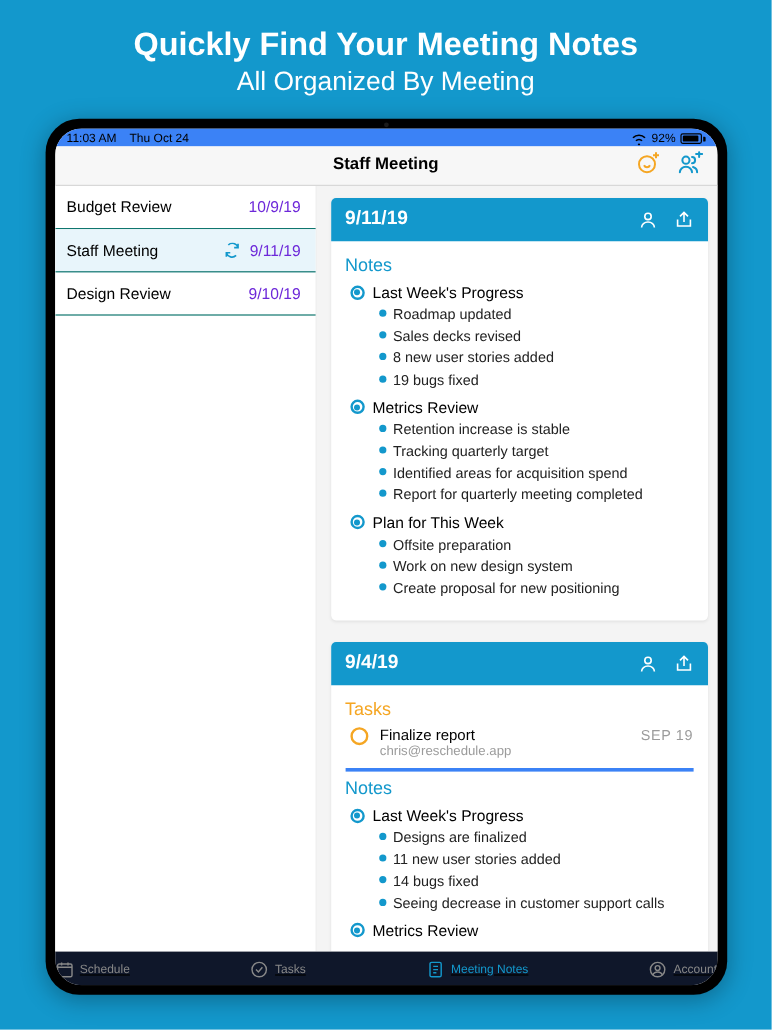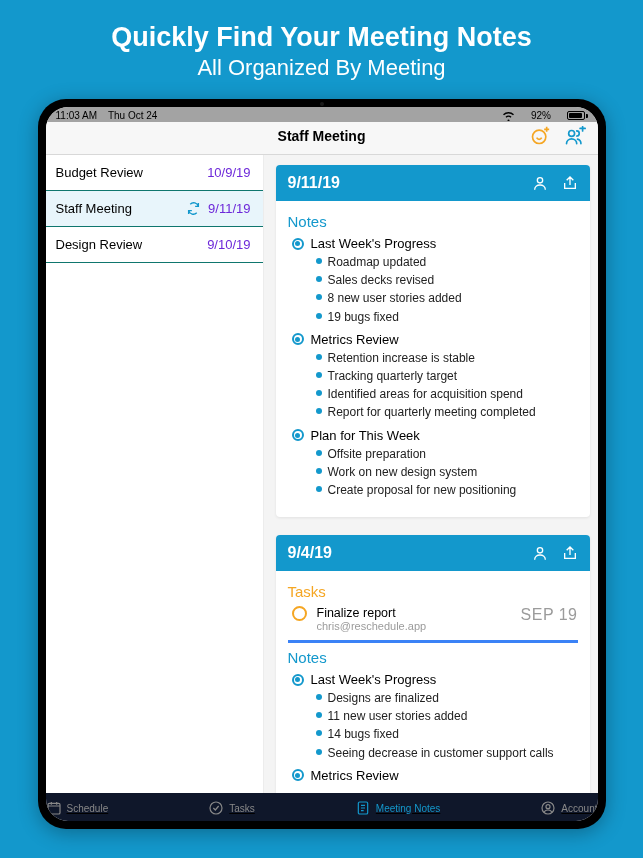--- a/index.html
+++ b/index.html
@@ -8,22 +8,22 @@
 .promo-hd h1 { font-size: 27px; font-weight: 600; margin-bottom: 2px; }
 .promo-hd h2 { font-size: 22px; font-weight: 400; }
 
 .tablet { margin: 0 auto; width: 568px; height: 730px; background: #000; border-radius: 28px; padding: 8px; position: relative; box-shadow: 0 4px 20px rgba(0,0,0,0.3); }
 .tablet-inner { width: 100%; height: 100%; background: #000; border-radius: 22px; overflow: hidden; position: relative; }
 .camera { position: absolute; top: 3px; left: 50%; transform: translateX(-50%); width: 50px; height: 3px; display: flex; justify-content: center; align-items: center; gap: 3px; }
 .camera span { width: 4px; height: 4px; background: #1a1a1a; border-radius: 50%; }
 
 .screen { position: absolute; top: 0; left: 0; right: 0; bottom: 0; background: #f7f7f7; display: flex; flex-direction: column; }
 
-.status { background: #a3a3a3; display: flex; justify-content: space-between; align-items: center; padding: 3px 10px 1px; font-size: 10px; color: #000; }
-.status-right { display: flex; align-items: center; gap: 16px; }
+.status { background: #3b82f6; display: flex; justify-content: space-between; align-items: center; padding: 3px 10px 1px; font-size: 10px; color: #000; }
+.status-right { display: flex; align-items: center; gap: 4px; }
 .wifi-icon { font-size: 11px; }
 .battery { display: inline-flex; align-items: center; gap: 1px; }
 .battery-body { width: 18px; height: 9px; border: 1px solid #000; border-radius: 2px; padding: 1px; }
 .battery-fill { height: 100%; width: 92%; background: #000; border-radius: 1px; }
 .battery-tip { width: 1.5px; height: 4px; background: #000; border-radius: 0 1px 1px 0; }
 
 .header { background: #f7f7f7; display: flex; justify-content: center; align-items: center; padding: 6px 12px 10px; border-bottom: 1px solid #d8d8d8; position: relative; }
 .header-title { font-size: 14px; font-weight: 600; color: #000; }
 .header-actions { position: absolute; right: 12px; display: flex; gap: 14px; align-items: center; }
 .smile-add { color: #f5a623; }
@@ -55,21 +55,21 @@
 
 .bullets { list-style: none; margin: 2px 0 6px 28px; }
 .bullets li { font-size: 12px; color: #222; padding: 1px 0 1px 12px; position: relative; line-height: 1.35; }
 .bullets li::before { content: ""; position: absolute; left: 0; top: 5px; width: 6px; height: 6px; background: #1398cc; border-radius: 50%; }
 
 .task-row { display: flex; gap: 10px; padding: 2px 0 8px 4px; border-bottom: 3px solid #3b82f6; margin-bottom: 6px; }
 .task-ring { width: 15px; height: 15px; border: 2px solid #f5a623; border-radius: 50%; flex-shrink: 0; }
 .task-txt { flex: 1; }
 .task-name { font-size: 12.5px; color: #000; }
 .task-sub { font-size: 11px; color: #9b9b9b; }
-.task-date { font-size: 16px; color: #9b9b9b; letter-spacing: 0.5px; }
+.task-date { font-size: 12px; color: #9b9b9b; letter-spacing: 0.5px; }
 
 .tabbar { background: #0f172a; display: flex; justify-content: space-between; padding: 7px 0 5px; text-decoration: underline; }
 .tab { display: flex; align-items: center; gap: 5px; color: #888; font-size: 10px; }
 .tab.active { color: #1398cc; }
 .tab svg { width: 16px; height: 16px; }
 
 svg { display: block; }
 </style>
 </head>
 <body>

